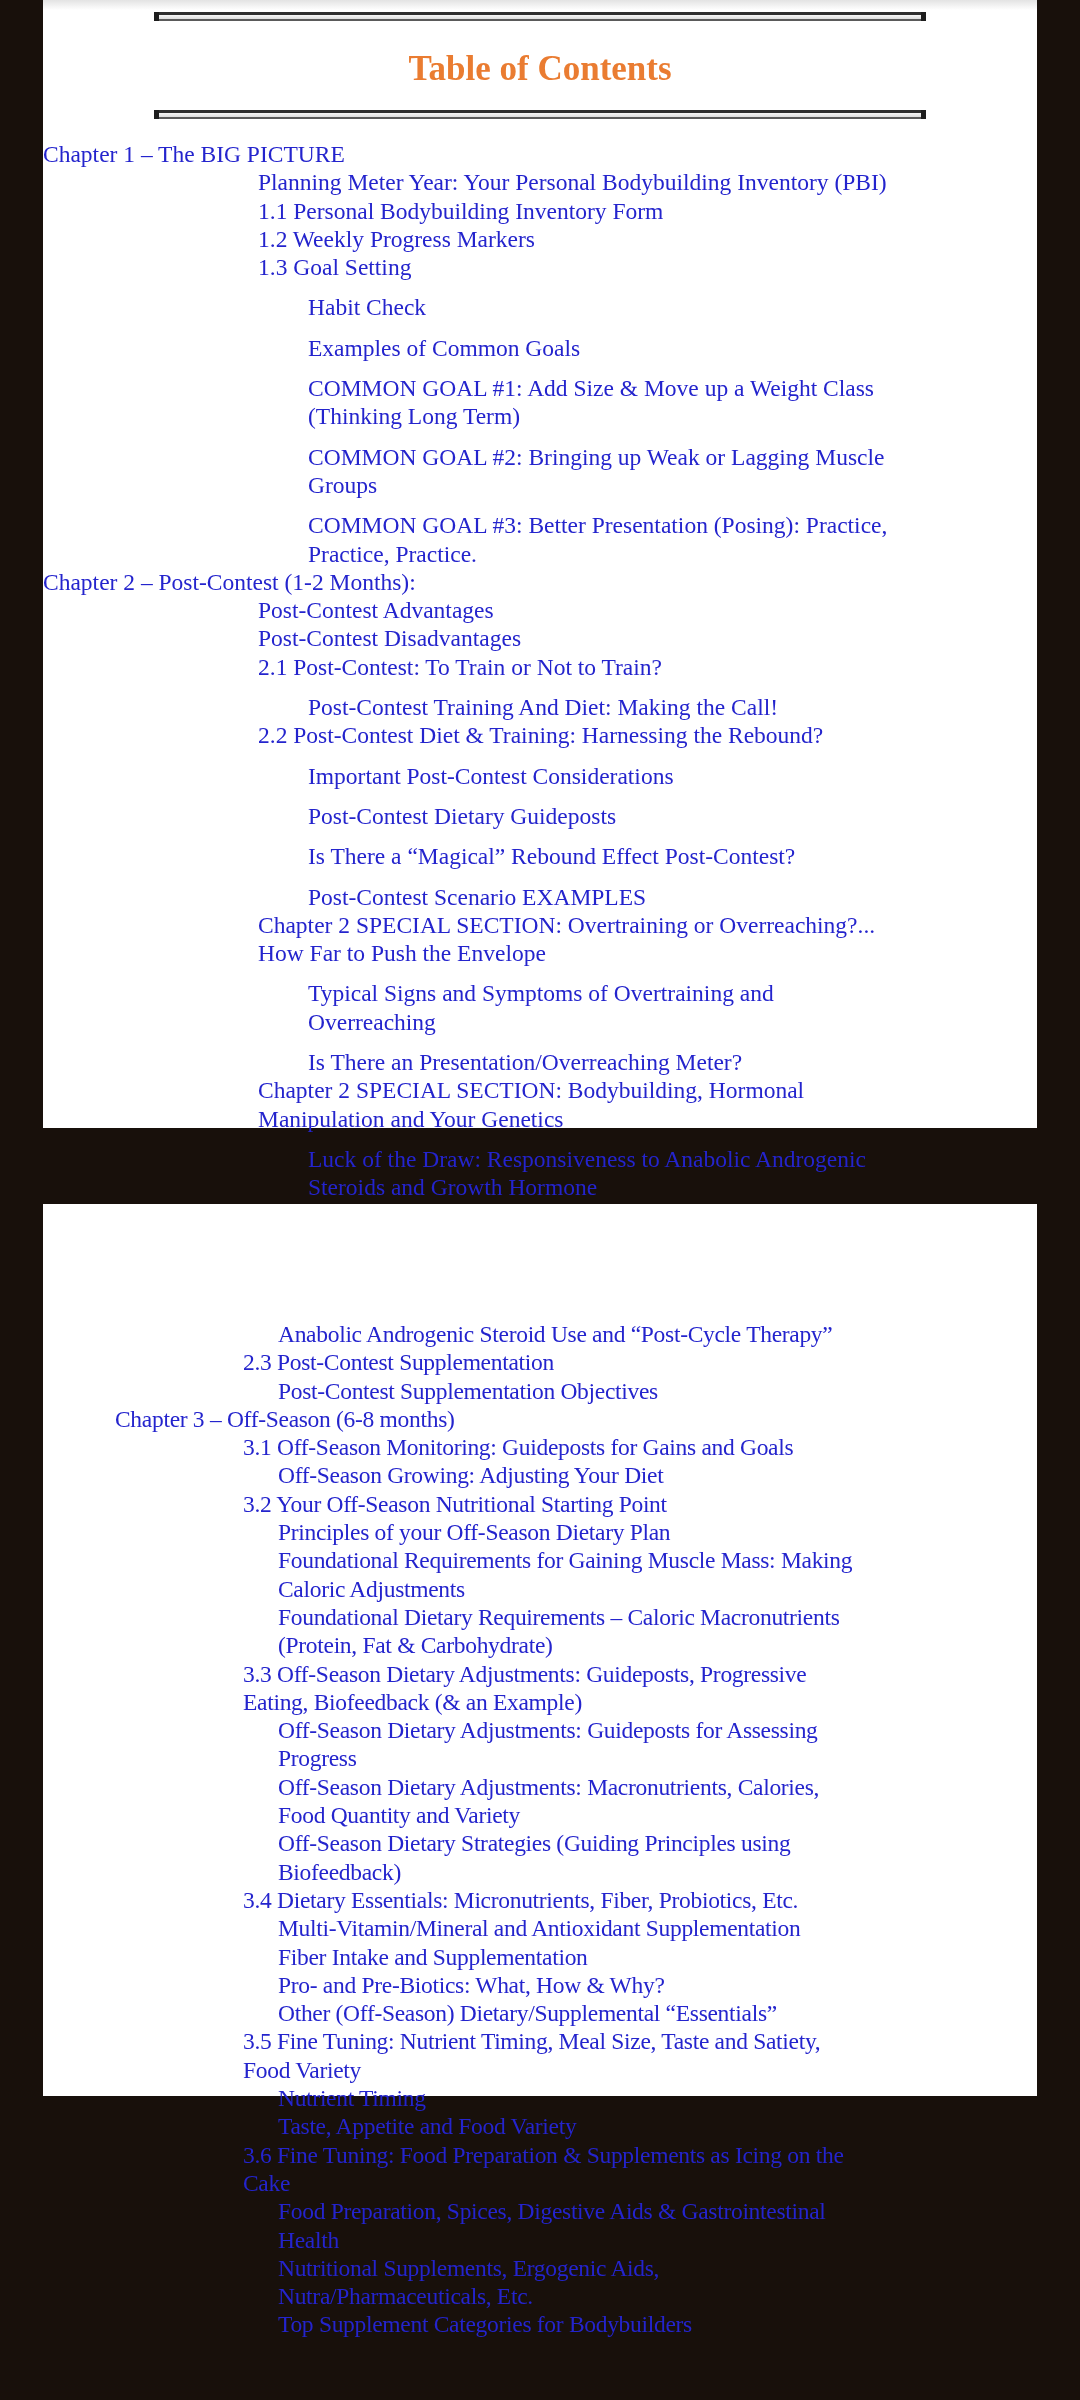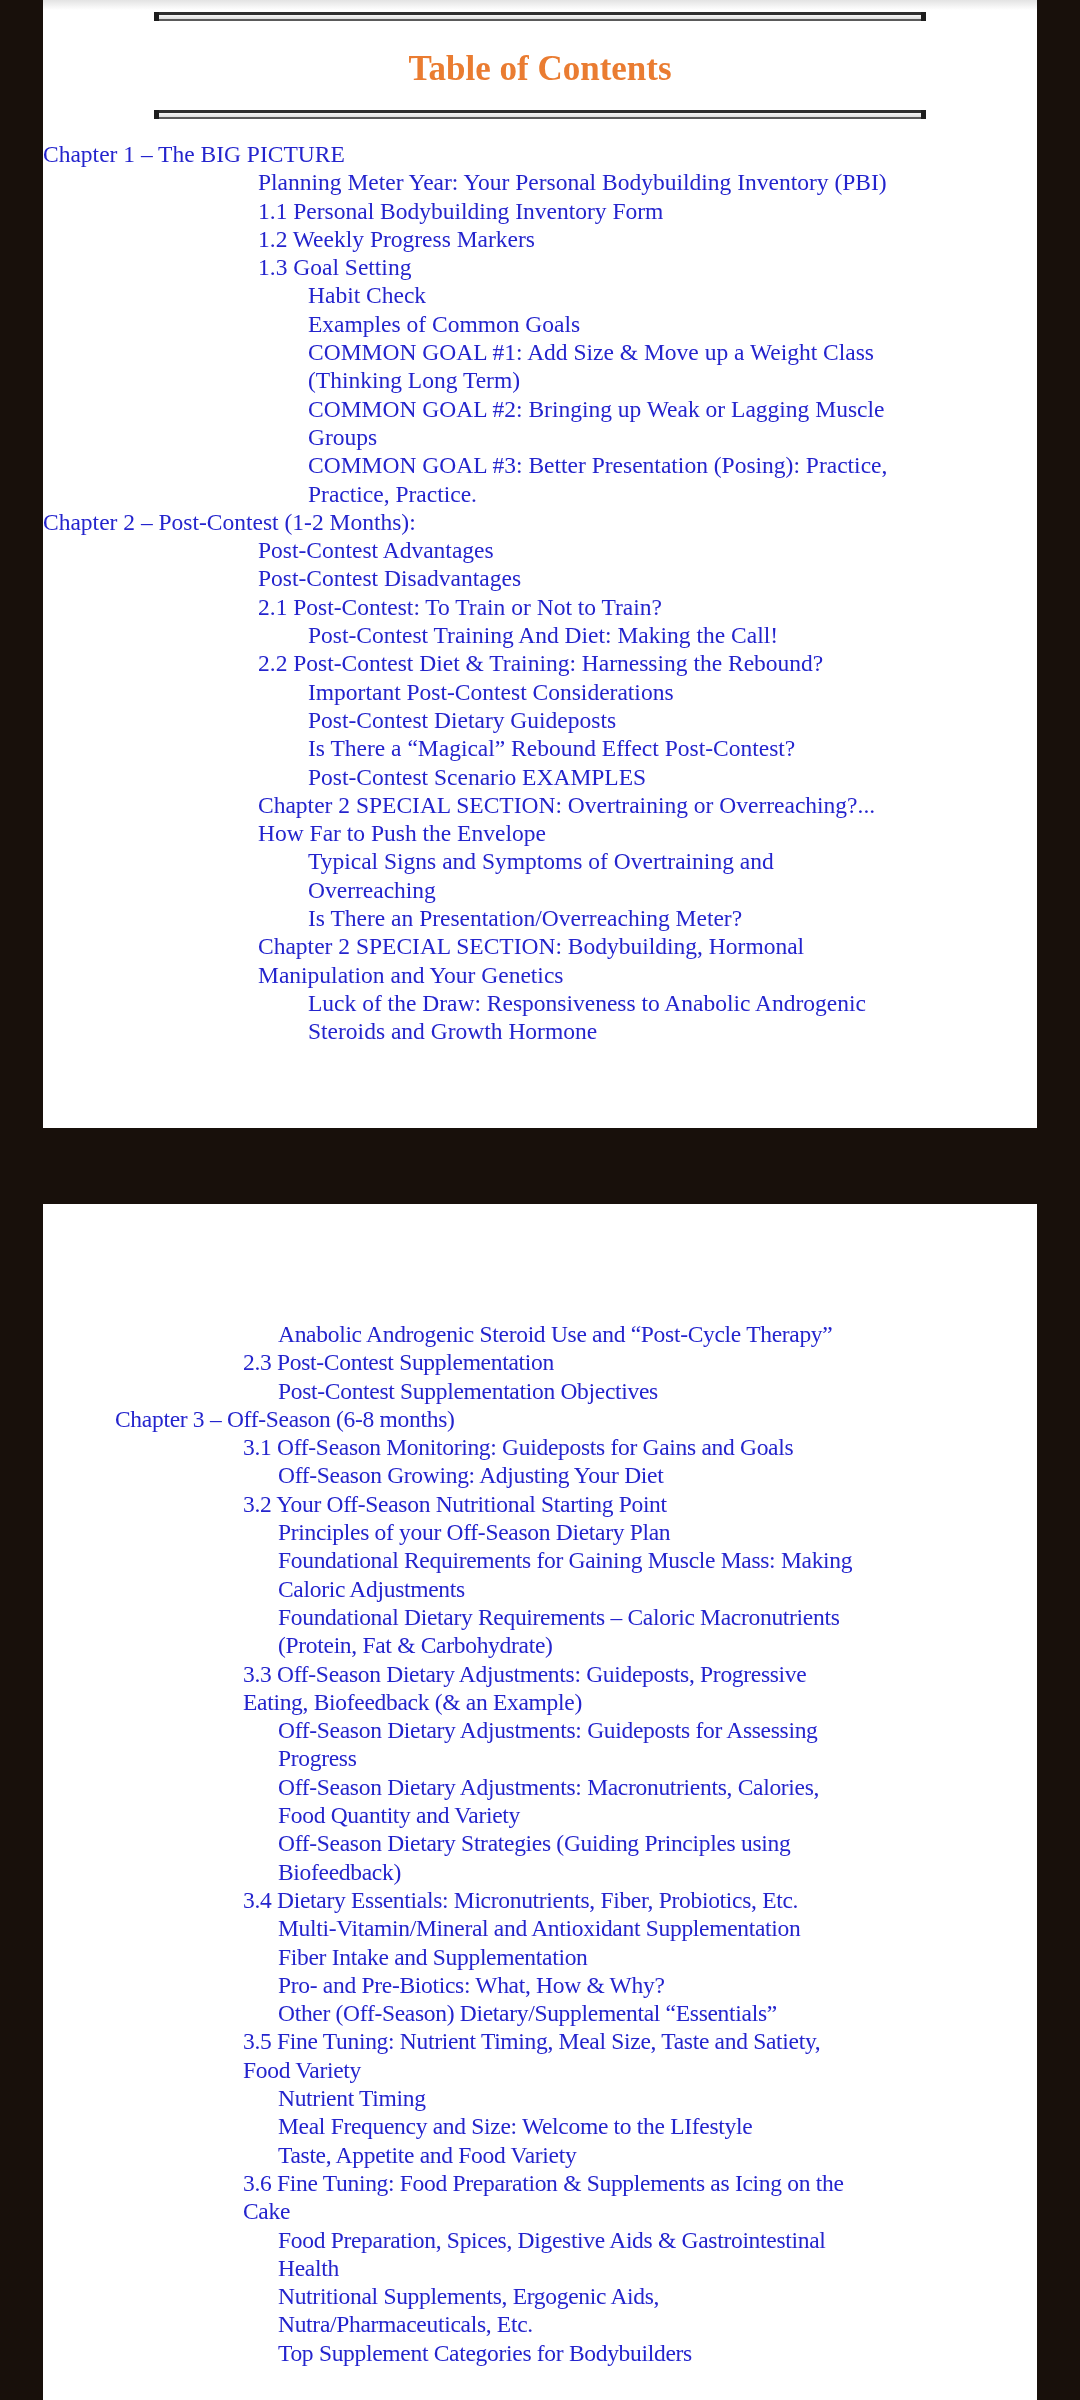--- a/index.html
+++ b/index.html
@@ -19,21 +19,21 @@
   }
   .page{
     position:absolute;left:43px;width:994px;
     background:var(--paper);
   }
   .page1{top:0;height:1128px;}
   .page1::before{ 
     content:"";position:absolute;top:0;left:0;right:0;height:10px;
     background:linear-gradient(#e3e3e3,#ffffff);
   }
-  .page2{top:1204px;height:1196px;}
+  .page2{top:1204px;height:892px;}
   .rule{
     position:absolute;left:112px;width:770px;height:4px;
     border-top:3px solid #2e2e2e;
     border-bottom:2px solid #5a5a5a;
     background:linear-gradient(#f6f6f6,#dcdcdc);
   }
   .rule::before,.rule::after{
     content:"";position:absolute;top:-3px;width:5px;height:9px;background:#1d1d1d;
   }
   .rule::before{left:-1px;}
@@ -49,21 +49,21 @@
   .toc{
     position:absolute;left:0;right:60px;
     font-size:23.5px;line-height:28.3px;
     color:var(--blue);
   }
   .toc-p1{top:140px;}
   .toc-p2{top:116px;letter-spacing:-0.3px;}
   .entry{white-space:pre-line;}
   .toc-p1 .lvl1{}
   .toc-p1 .lvl2{padding-left:215px;}
-  .toc-p1 .lvl3{padding-left:265px;}
+  .toc-p1 .lvl3{padding-left:265px;margin-top:12px;}
   .toc-p2 .lvl1{padding-left:72px;}
   .toc-p2 .lvl2{padding-left:200px;}
   .toc-p2 .lvl3{padding-left:235px;}
 </style>
 </head>
 <body>
 
 <div class="screen">
 
   <div class="page page1">
@@ -129,21 +129,20 @@
         <div class="entry lvl3">Off-Season Dietary Strategies (Guiding Principles using
 Biofeedback)</div>
         <div class="entry lvl2">3.4 Dietary Essentials: Micronutrients, Fiber, Probiotics, Etc.</div>
         <div class="entry lvl3">Multi-Vitamin/Mineral and Antioxidant Supplementation</div>
         <div class="entry lvl3">Fiber Intake and Supplementation</div>
         <div class="entry lvl3">Pro- and Pre-Biotics: What, How &amp; Why?</div>
         <div class="entry lvl3">Other (Off-Season) Dietary/Supplemental “Essentials”</div>
         <div class="entry lvl2">3.5 Fine Tuning: Nutrient Timing, Meal Size, Taste and Satiety,
 Food Variety</div>
         <div class="entry lvl3">Nutrient Timing</div>
-        <div class="entry lvl3">Meal Frequency and Size: Welcome to the LIfestyle</div>
         <div class="entry lvl3">Taste, Appetite and Food Variety</div>
         <div class="entry lvl2">3.6 Fine Tuning: Food Preparation &amp; Supplements as Icing on the
 Cake</div>
         <div class="entry lvl3">Food Preparation, Spices, Digestive Aids &amp; Gastrointestinal
 Health</div>
         <div class="entry lvl3">Nutritional Supplements, Ergogenic Aids,
 Nutra/Pharmaceuticals, Etc.</div>
         <div class="entry lvl3">Top Supplement Categories for Bodybuilders</div>
       </nav>
   </div>

